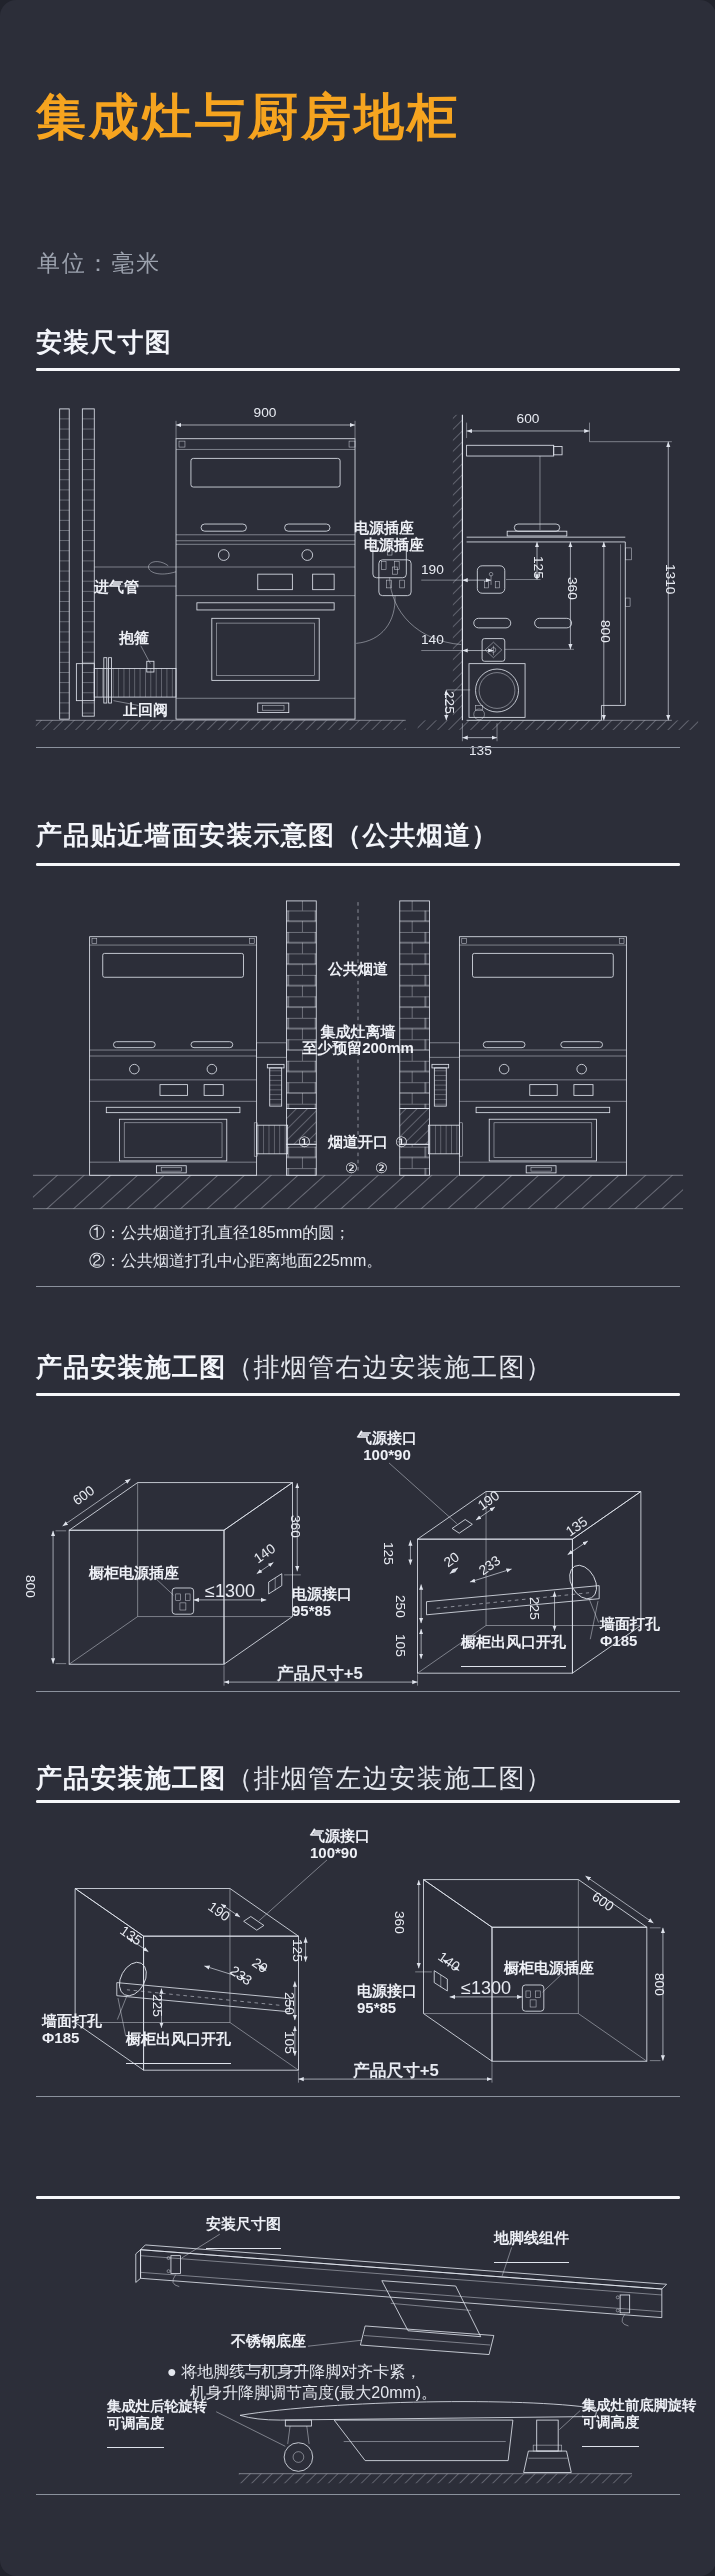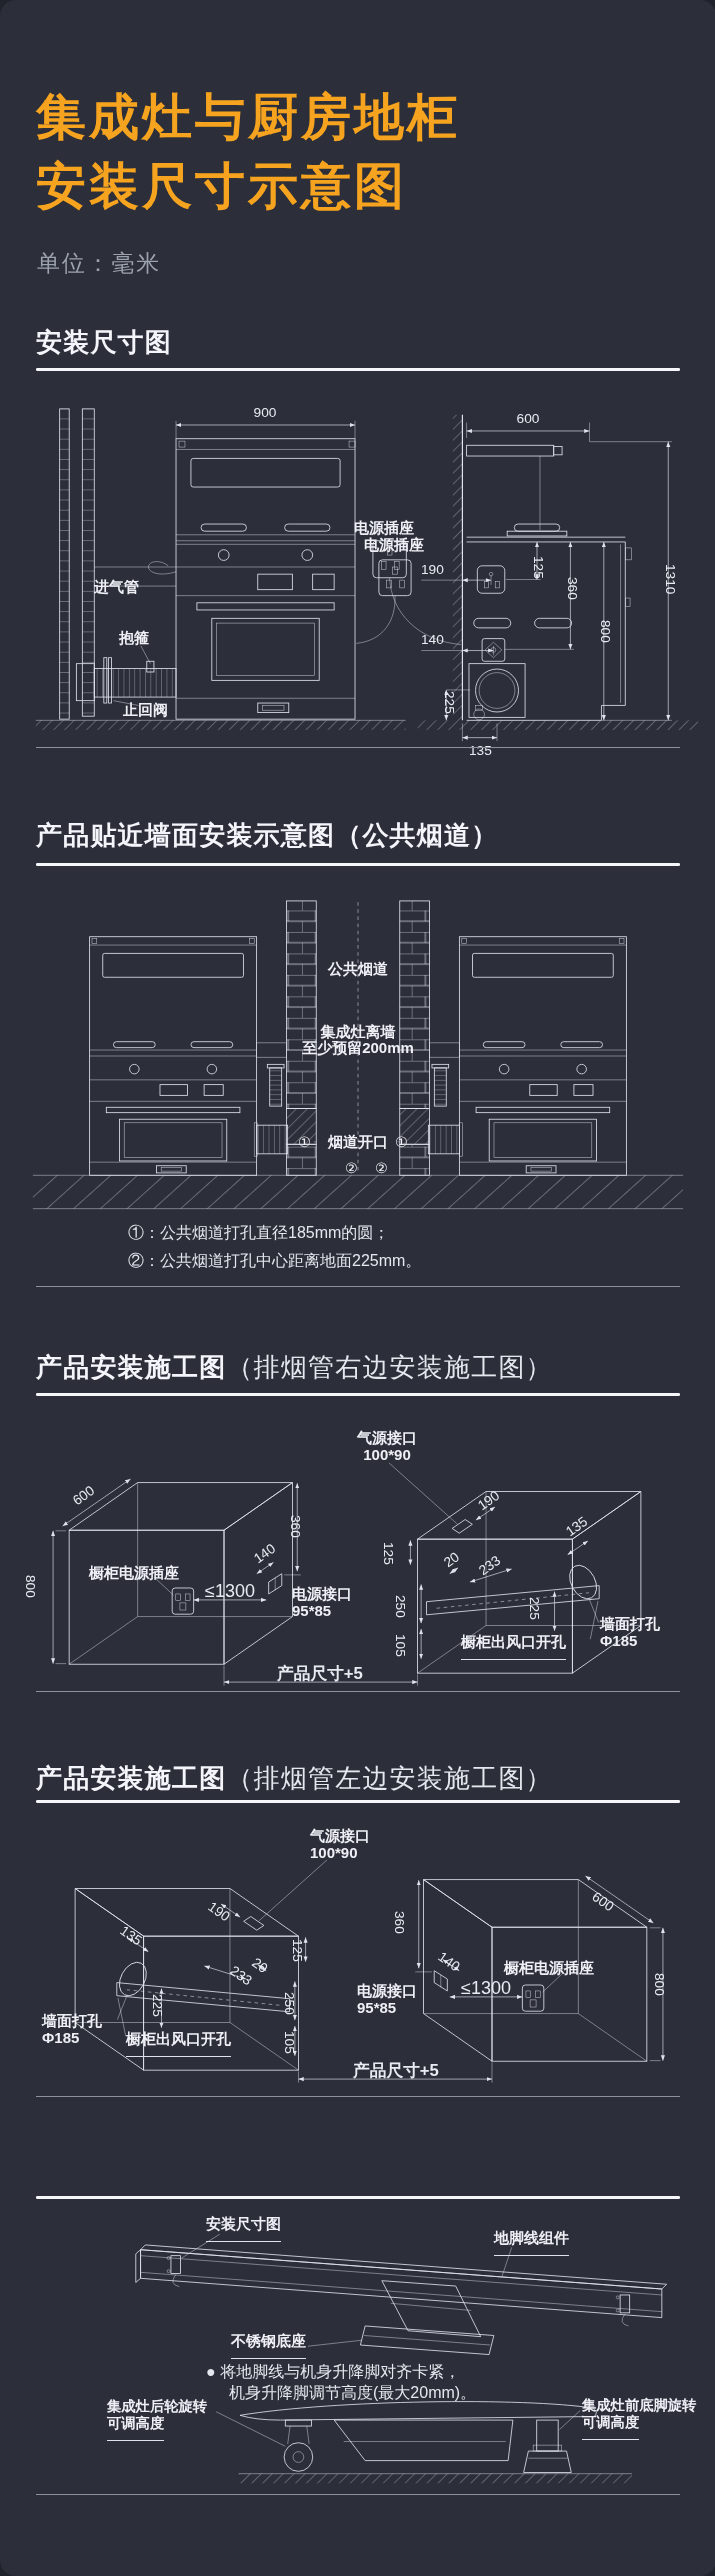--- a/index.html
+++ b/index.html
@@ -9,26 +9,26 @@
   .main-title{font-size:50px;font-weight:800;color:#f6a41f;letter-spacing:3px;white-space:nowrap;}
   .unit{font-size:23px;color:#9ca2ae;letter-spacing:1.8px;}
   .sec-title{font-size:26px;font-weight:800;color:#f3f5fa;white-space:nowrap;letter-spacing:1.2px;}
   .sec-title .sub{font-weight:400;color:#e4e7ee;}
   .rule{height:3px;background:#f6f7fa;width:644px;left:36px;border-radius:1.2px;}
   .sep{height:1.2px;background:#8b919d;width:644px;left:36px;}
   .label{position:absolute;color:#eef0f6;font-weight:700;font-size:15px;white-space:nowrap;}
   .dim{position:absolute;color:#e8ebf2;font-weight:400;font-size:13.7px;white-space:nowrap;}
   .big{font-size:18px;}
   .pd{font-size:16.7px;font-weight:700;}
-  .note{position:absolute;color:#e4e7ee;font-size:16px;font-weight:400;white-space:nowrap;margin-left:39px;}
+  .note{position:absolute;color:#e4e7ee;font-size:16px;font-weight:400;white-space:nowrap;}
   .cx{transform:translateX(-50%);}
   .r90{transform:rotate(90deg);transform-origin:left top;}
   .rm35{transform:rotate(-35deg);transform-origin:left top;}
   .rp35{transform:rotate(35deg);transform-origin:left top;}
-  .ul{border-bottom:1.2px solid #dfe3ec;padding-bottom:7px;text-align:center;}
+  .ul{border-bottom:1.2px solid #dfe3ec;padding-bottom:14px;text-align:center;}
   .mark{position:absolute;color:#eef0f6;font-size:14.3px;font-weight:400;}
   svg{position:absolute;left:0;}
   .dl{stroke-width:1.1;marker-start:url(#ah);marker-end:url(#ah);}
   .tn{stroke-width:0.9;opacity:0.85;}
   .dash{stroke-dasharray:6 6;stroke-width:0.9;}
 </style>
 </head>
 <body>
 
 <div id="page">
@@ -74,21 +74,20 @@
         <rect x="50" y="306" width="180" height="70"></rect>
           <rect x="58" y="312" width="164" height="58" class="tn"></rect>
         <path d="M0 378 H280" class="tn"></path>
         <rect x="112" y="384" width="50" height="12"></rect>
           <rect x="120" y="387" width="34" height="6" class="tn"></rect>
       </g>
     </defs>
   </svg>
 
   <div class="abs main-title" style="left:36px;top:84px">集成灶与厨房地柜</div>
-  <div class="abs main-title" style="left:36px;top:153px">安装尺寸示意图</div>
   <div class="abs unit" style="left:37px;top:248px">单位：毫米</div>
 
   <div class="abs" style="top:316px;left:0;width:688px;height:441px">
     <div class="abs sec-title" style="left:36px;top:9px">安装尺寸图</div>
     <div class="abs rule" style="top:52px"></div>
 
     <svg style="top:72px" width="716" height="358" viewBox="0 0 1200 600" stroke="#dfe3ec" fill="none" stroke-width="1.4">
 
       <g>
         <rect x="100" y="35" width="16" height="520" fill="url(#rungs)"></rect>

